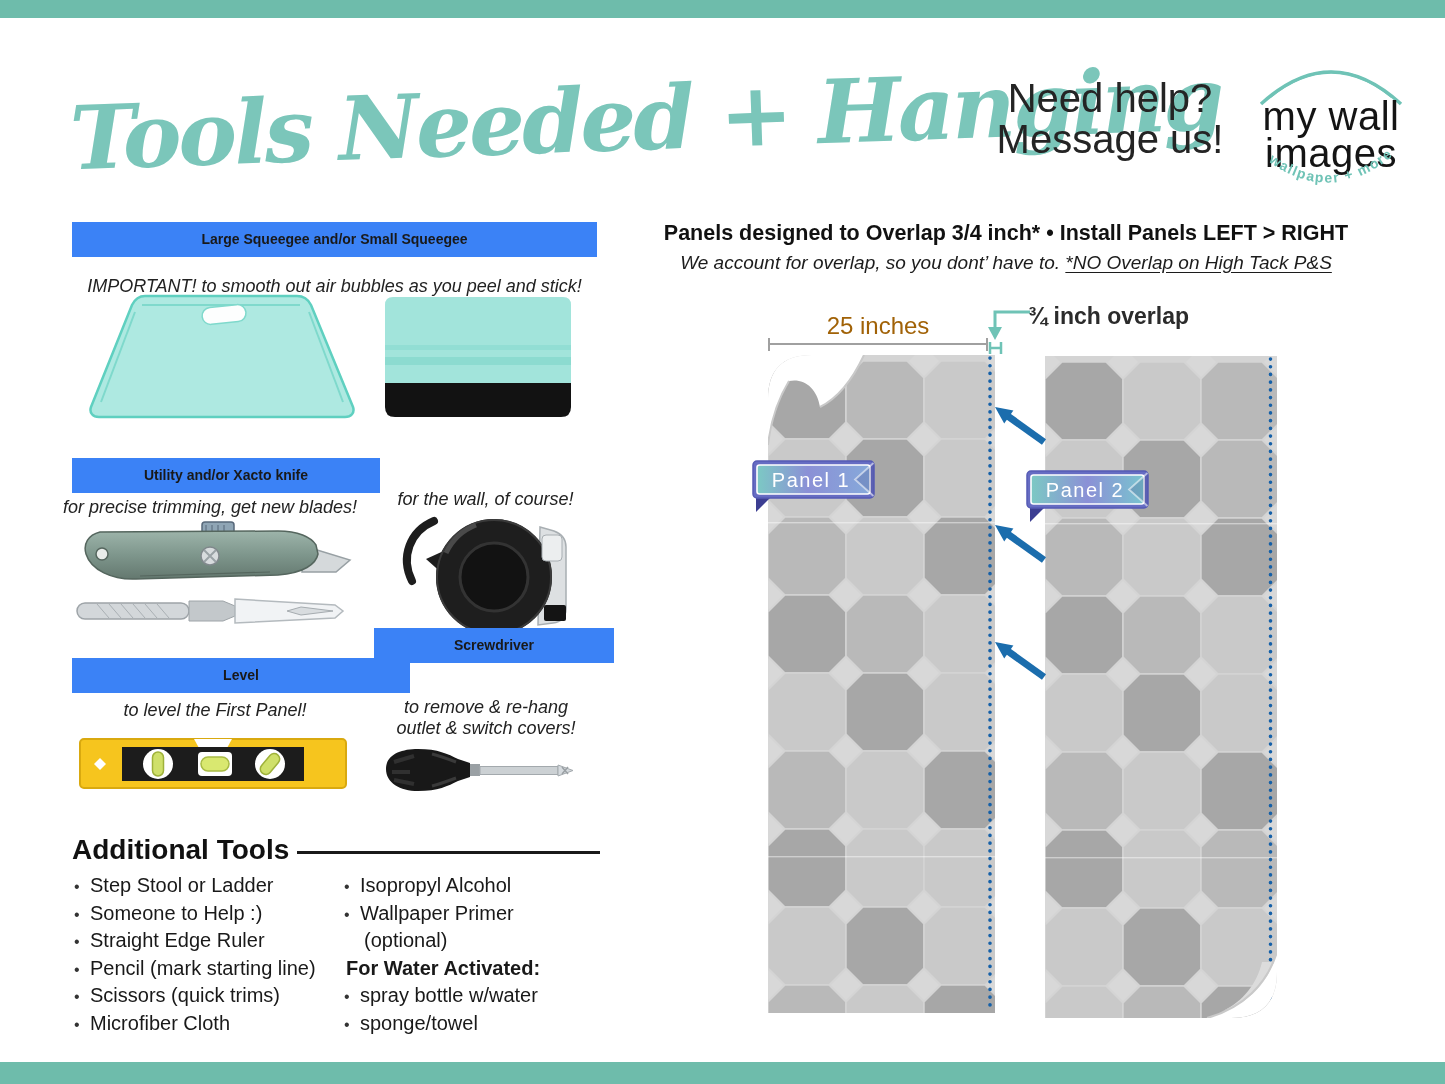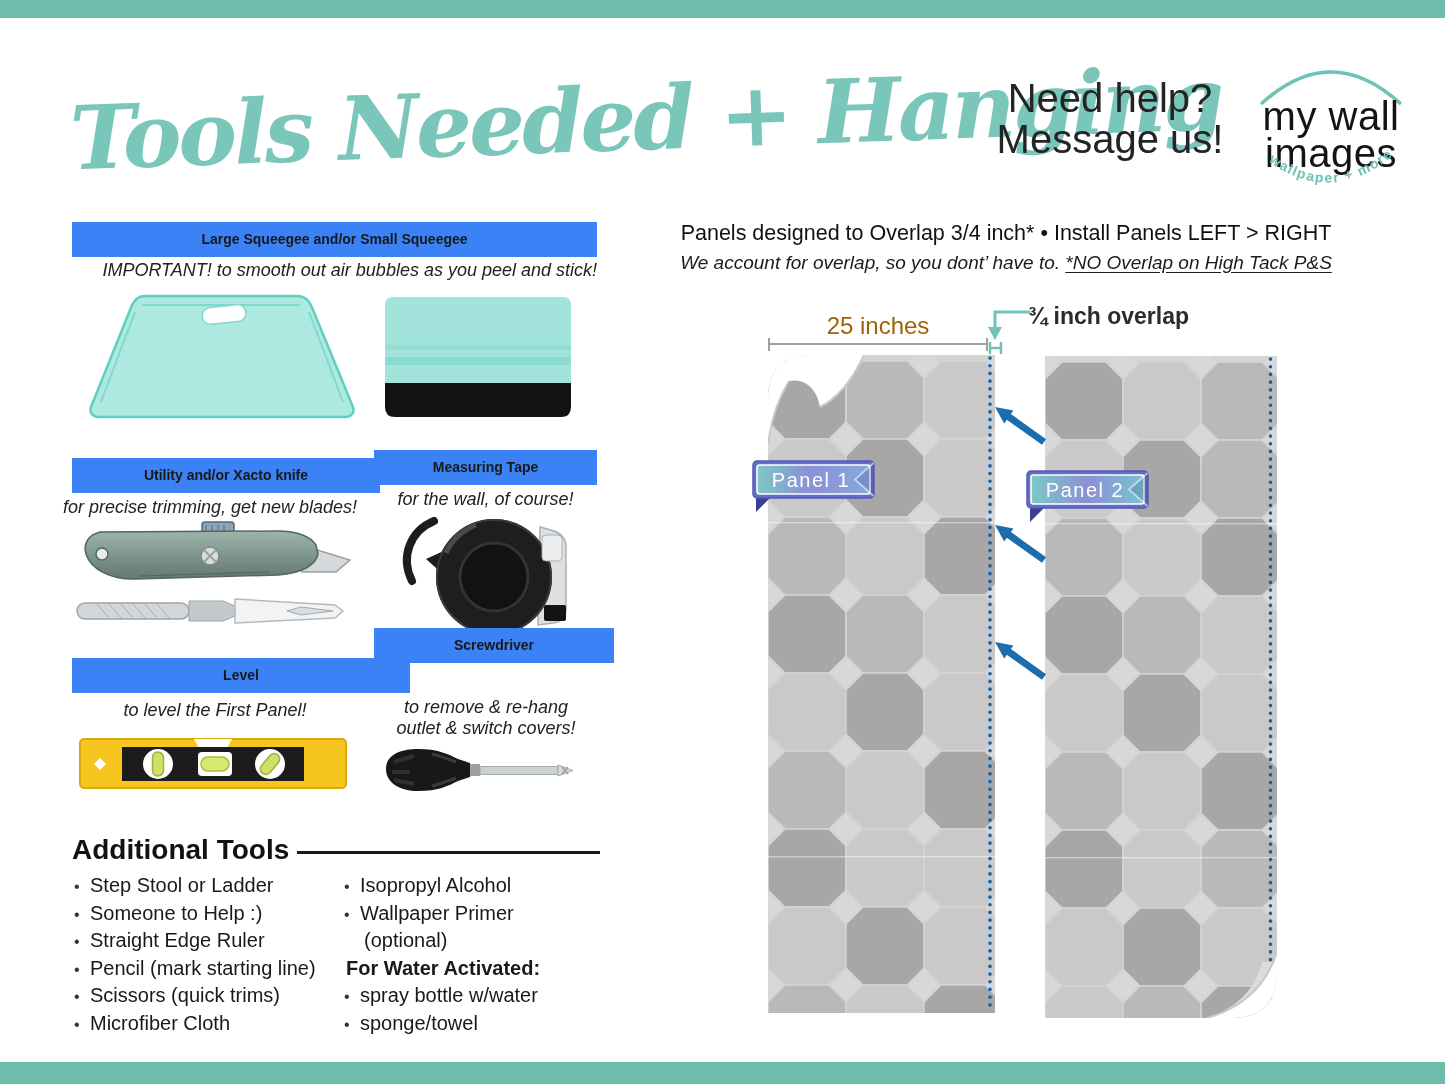--- a/index.html
+++ b/index.html
@@ -30,21 +30,21 @@
   .tool-list{position:absolute;top:872px;margin:0;padding:0;list-style:none;
     font-size:20px;line-height:27.5px;color:#191919;}
   .tool-list.c1{left:74px;width:280px;}
   .tool-list.c2{left:344px;width:270px;}
   .tool-list li{position:relative;padding-left:16px;}
   .tool-list li:before{content:"•";position:absolute;left:0;font-size:16px;top:1px;color:#333;}
   .tool-list .cont{padding-left:20px;}
   .tool-list .subhead{font-weight:bold;padding-left:2px;}
 
   .hang-head{position:absolute;left:636px;top:221px;width:740px;text-align:center;
-    font-weight:normal;font-size:21.5px;color:#111;}
+    font-weight:bold;font-size:21.5px;color:#111;}
   .hang-sub{position:absolute;left:636px;top:252px;width:740px;text-align:center;
     font-style:italic;font-size:19px;color:#1c1c1c;}
   .hang-sub .u{text-decoration:underline;text-underline-offset:3px;}
 
   .dim-line{position:absolute;left:768px;top:343px;width:220px;border-top:2px solid #a0a0a0;}
   .dim-line:before,.dim-line:after{content:"";position:absolute;top:-7px;width:2px;height:13px;background:#a0a0a0;}
   .dim-line:before{left:0;} .dim-line:after{right:0;}
   .dim-label{position:absolute;left:768px;top:312px;width:220px;text-align:center;
     font-size:24px;color:#a16207;}
   .overlap-label{position:absolute;left:1028px;top:303px;font-size:23px;color:#2b2b2b;font-weight:bold;}
@@ -73,38 +73,37 @@
     <text x="86" y="117" text-anchor="middle" font-size="40" fill="#141414" letter-spacing="0.5">images</text>
     <defs>
         <path id="tagArc" d="M 24,112 Q 86,156 148,106"></path>
       </defs>
     <text font-size="14" font-weight="bold" fill="#6fc3b6" letter-spacing="1.4">
       <textPath href="#tagArc" startOffset="50%" text-anchor="middle">wallpaper + more</textPath>
     </text>
   </svg>
 
   <div class="secbar" style="left:72px;top:222px;width:525px;">Large Squeegee and/or Small Squeegee</div>
-  <div class="note" style="left:72px;top:260px;width:525px;text-align:right;">IMPORTANT! to smooth out air bubbles as you peel and stick!</div>
+  <div class="note" style="left:72px;top:276px;width:525px;">IMPORTANT! to smooth out air bubbles as you peel and stick!</div>
 
   <svg class="abs" style="left:85px;top:290px;" width="275" height="130" viewBox="0 0 275 130">
     <path d="M 60,6 L 212,6 C 219,6 223,9 226,15 L 268,117 C 270,123 266,127 260,127 L 14,127 C 8,127 4,123 6,117 L 47,15 C 50,9 54,6 60,6 Z" fill="#aee9e1" stroke="#5fd0c0" stroke-width="2.5"></path>
     <path d="M 57,15 L 215,15" stroke="#7fd9cc" stroke-width="2" fill="none"></path>
     <path d="M 50,22 L 16,112" stroke="#7fd9cc" stroke-width="2" fill="none"></path>
     <path d="M 224,22 L 258,112" stroke="#7fd9cc" stroke-width="2" fill="none"></path>
     <rect x="117" y="16" width="44" height="17" rx="8.5" fill="#fdfefe" stroke="#7fd9cc" stroke-width="1.5" transform="rotate(-6 139 24)"></rect>
   </svg>
   <svg class="abs" style="left:383px;top:295px;" width="190" height="125" viewBox="0 0 190 125">
     <path d="M 10,2 L 180,2 Q 188,2 188,10 L 188,88 L 2,88 L 2,10 Q 2,2 10,2 Z" fill="#a2e4db"></path>
     <rect x="2" y="50" width="186" height="5" fill="#92ded4"></rect>
     <rect x="2" y="62" width="186" height="8" fill="#8cdbd0"></rect>
     <path d="M 2,88 L 188,88 L 188,112 Q 188,122 178,122 L 12,122 Q 2,122 2,112 Z" fill="#121212"></path>
   </svg>
 
   <div class="secbar" style="left:72px;top:458px;width:308px;">Utility and/or Xacto knife</div>
-  <div class="secbar" style="left:374px;top:450px;width:223px;">Measuring Tape</div>
   <div class="note" style="left:60px;top:489px;width:300px;margin-top:8px;">for precise trimming, get new blades!</div>
   <div class="note" style="left:374px;top:489px;width:223px;">for the wall, of course!</div>
 
   <svg class="abs" style="left:80px;top:512px;" width="280" height="88" viewBox="0 0 280 88">
     <defs>
       <linearGradient id="kbody" x1="0" y1="0" x2="0" y2="1">
         <stop offset="0" stop-color="#9db4aa"></stop>
           <stop offset="0.5" stop-color="#7e968c"></stop>
           <stop offset="1" stop-color="#64786f"></stop>
       </linearGradient>

